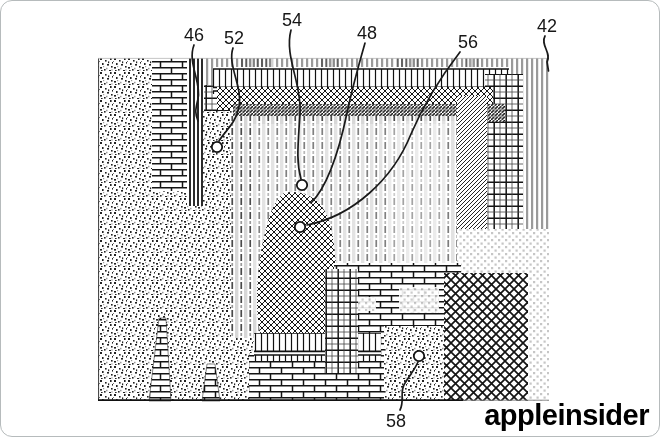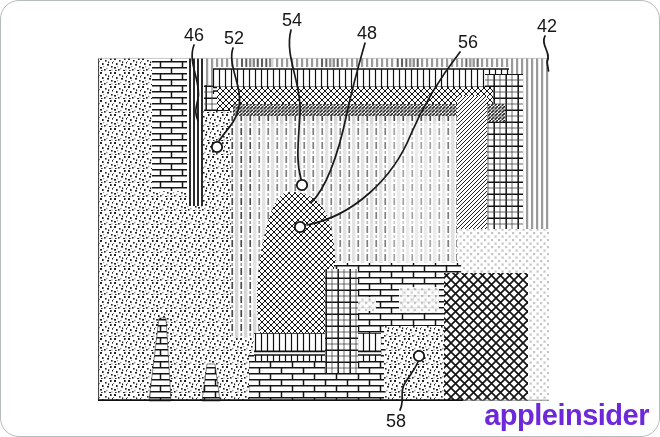--- a/index.html
+++ b/index.html
@@ -1,30 +1,30 @@
 <!DOCTYPE html>
 <html><head>
 <meta charset="utf-8">
 <style>
   html,body{margin:0;padding:0;background:#ffffff;}
   .frame{
     position:relative;width:658px;height:435px;
-    border:1px solid #b6bbbc;border-radius:19px;
+    border:1px solid #b6bbbc;border-radius:12px;
     overflow:hidden;background:#ffffff;
     font-family:"Liberation Sans", sans-serif;
   }
   .fig-svg{position:absolute;left:0;top:0;width:660px;height:437px;}
   .callout-text{
     font-family:"Liberation Sans", sans-serif;
     font-size:18px;fill:#161616;
   }
   .watermark{
     position:absolute;right:10px;bottom:4px;
     font-size:29px;font-weight:700;letter-spacing:-0.5px;
-    color:#6d28d9;user-select:none;
+    color:#000000;user-select:none;
   }
 </style>
 </head>
 <body>
 
 <div class="frame">
 
   <svg class="fig-svg" viewBox="0 0 660 437">
     <defs>
       <pattern id="stipple" width="14" height="14" patternUnits="userSpaceOnUse">

